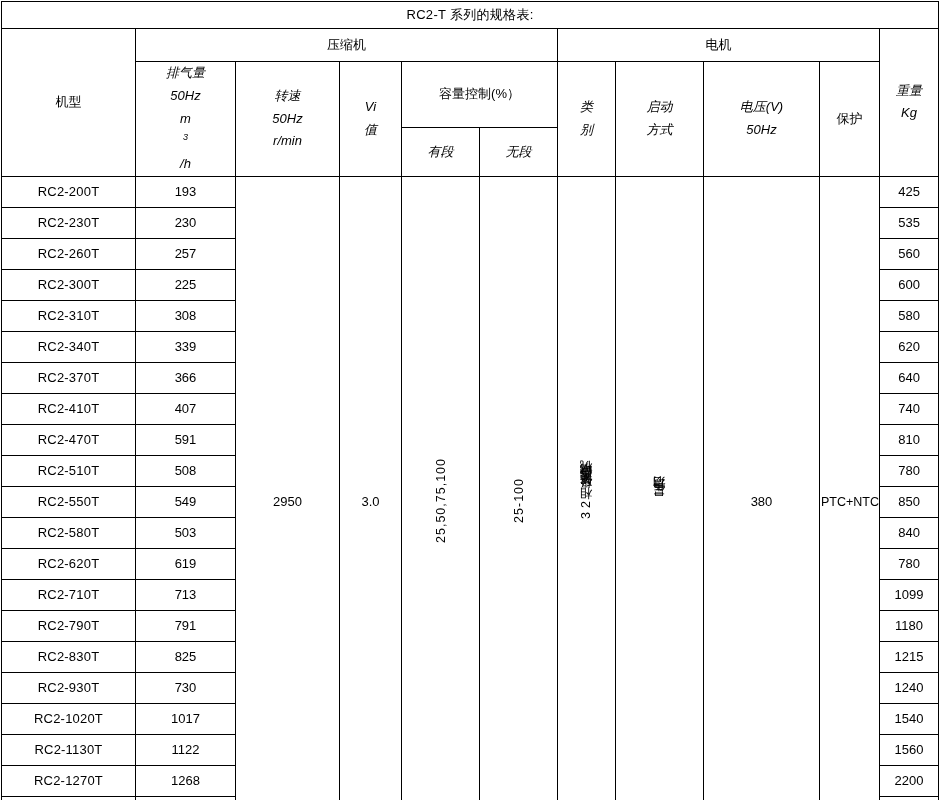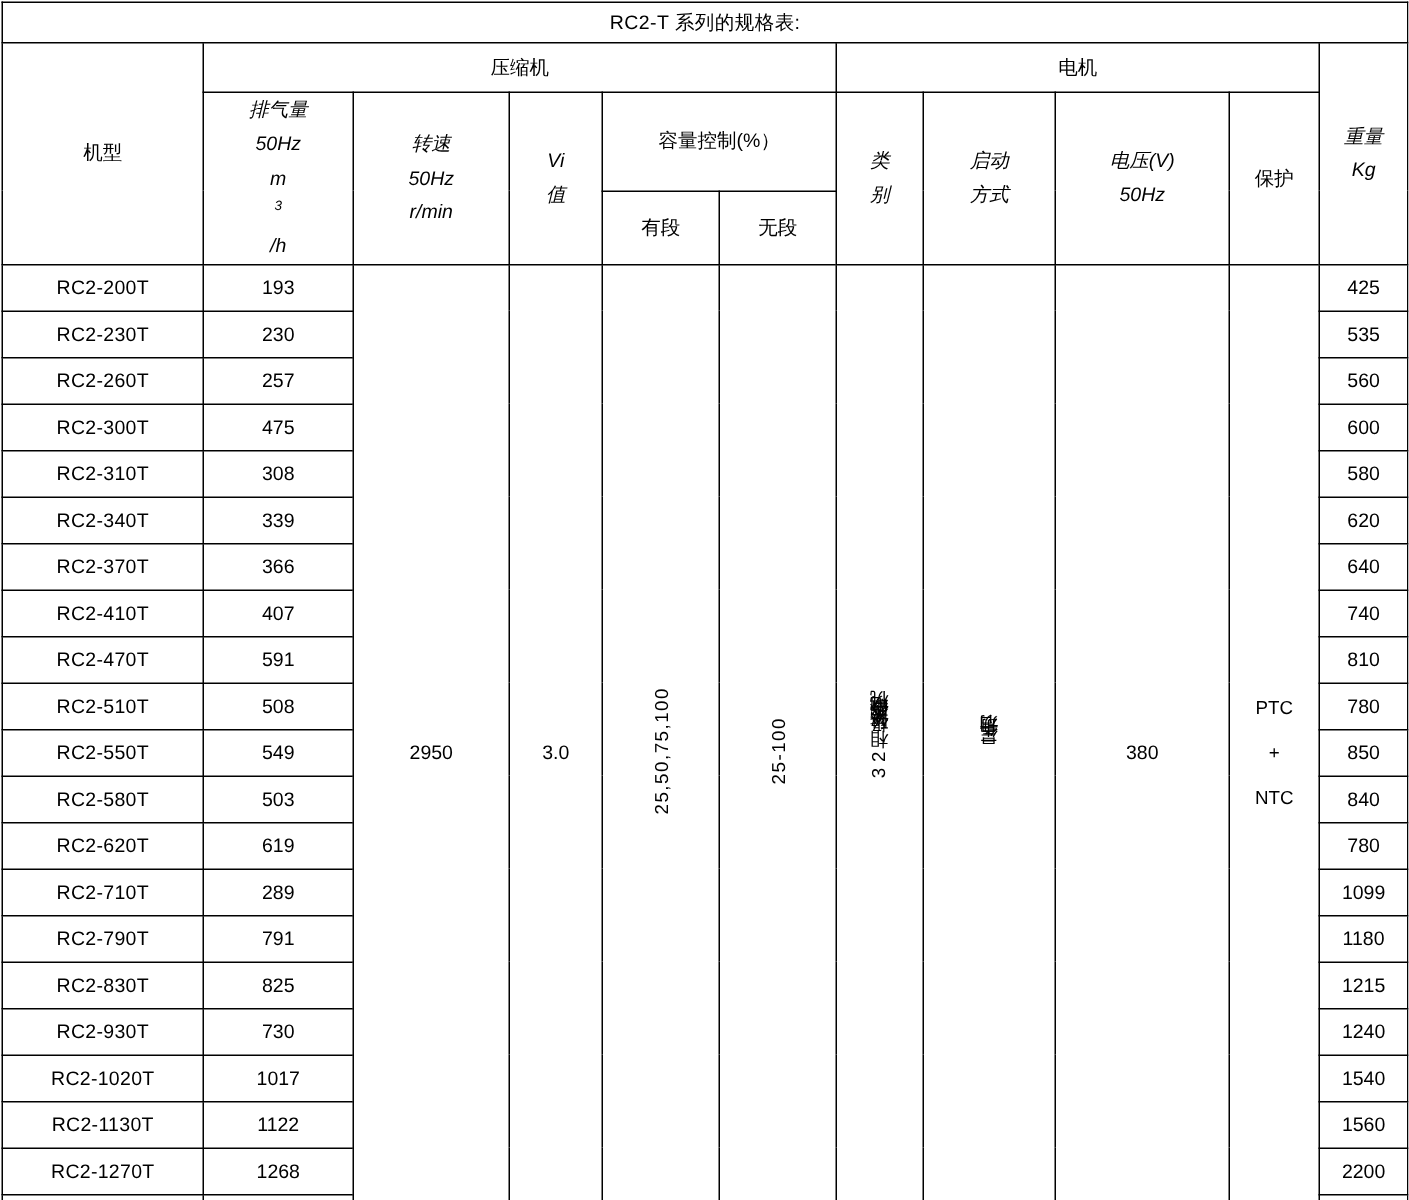--- a/index.html
+++ b/index.html
@@ -39,20 +39,21 @@
     font-size: 13.5px;
     letter-spacing: 0.3px;
   }
   .grp-cell {
     height: 32px;
     font-size: 13.5px;
   }
   .hdr-sub {
     height: 34px;
     font-size: 13px;
+    font-style: italic;
   }
   .hdr-top {
     height: 96px;
     font-size: 13px;
     line-height: 1.9;
   }
   .model-cell {
     font-size: 12.5px;
     height: 30px;
     letter-spacing: 0.2px;
@@ -88,23 +89,23 @@
     font-style: italic;
   }
   .stack span { display: block; }
   sup.exp {
     font-size: 9px;
     vertical-align: super;
     line-height: 0;
   }
   .ptc-stack {
     display: flex;
-    flex-direction: column;
+    flex-direction: row;
     align-items: center;
-    justify-content: space-between;
+    justify-content: flex-end;
     line-height: 2.4;
     font-size: 12.5px;
   }
 </style>
 </head>
 <body>
 
 <div class="sheet">
   <table class="spec">
     <colgroup>
@@ -215,21 +216,21 @@
         <td class="num-cell">230</td>
         <td class="num-cell">535</td>
       </tr>
       <tr>
         <td class="model-cell">RC2-260T</td>
         <td class="num-cell">257</td>
         <td class="num-cell">560</td>
       </tr>
       <tr>
         <td class="model-cell">RC2-300T</td>
-        <td class="num-cell">475</td>
+        <td class="num-cell">225</td>
         <td class="num-cell">600</td>
       </tr>
       <tr>
         <td class="model-cell">RC2-310T</td>
         <td class="num-cell">308</td>
         <td class="num-cell">580</td>
       </tr>
       <tr>
         <td class="model-cell">RC2-340T</td>
         <td class="num-cell">339</td>
@@ -265,21 +266,21 @@
         <td class="num-cell">503</td>
         <td class="num-cell">840</td>
       </tr>
       <tr>
         <td class="model-cell">RC2-620T</td>
         <td class="num-cell">619</td>
         <td class="num-cell">780</td>
       </tr>
       <tr>
         <td class="model-cell">RC2-710T</td>
-        <td class="num-cell">289</td>
+        <td class="num-cell">713</td>
         <td class="num-cell">1099</td>
       </tr>
       <tr>
         <td class="model-cell">RC2-790T</td>
         <td class="num-cell">791</td>
         <td class="num-cell">1180</td>
       </tr>
       <tr>
         <td class="model-cell">RC2-830T</td>
         <td class="num-cell">825</td>

